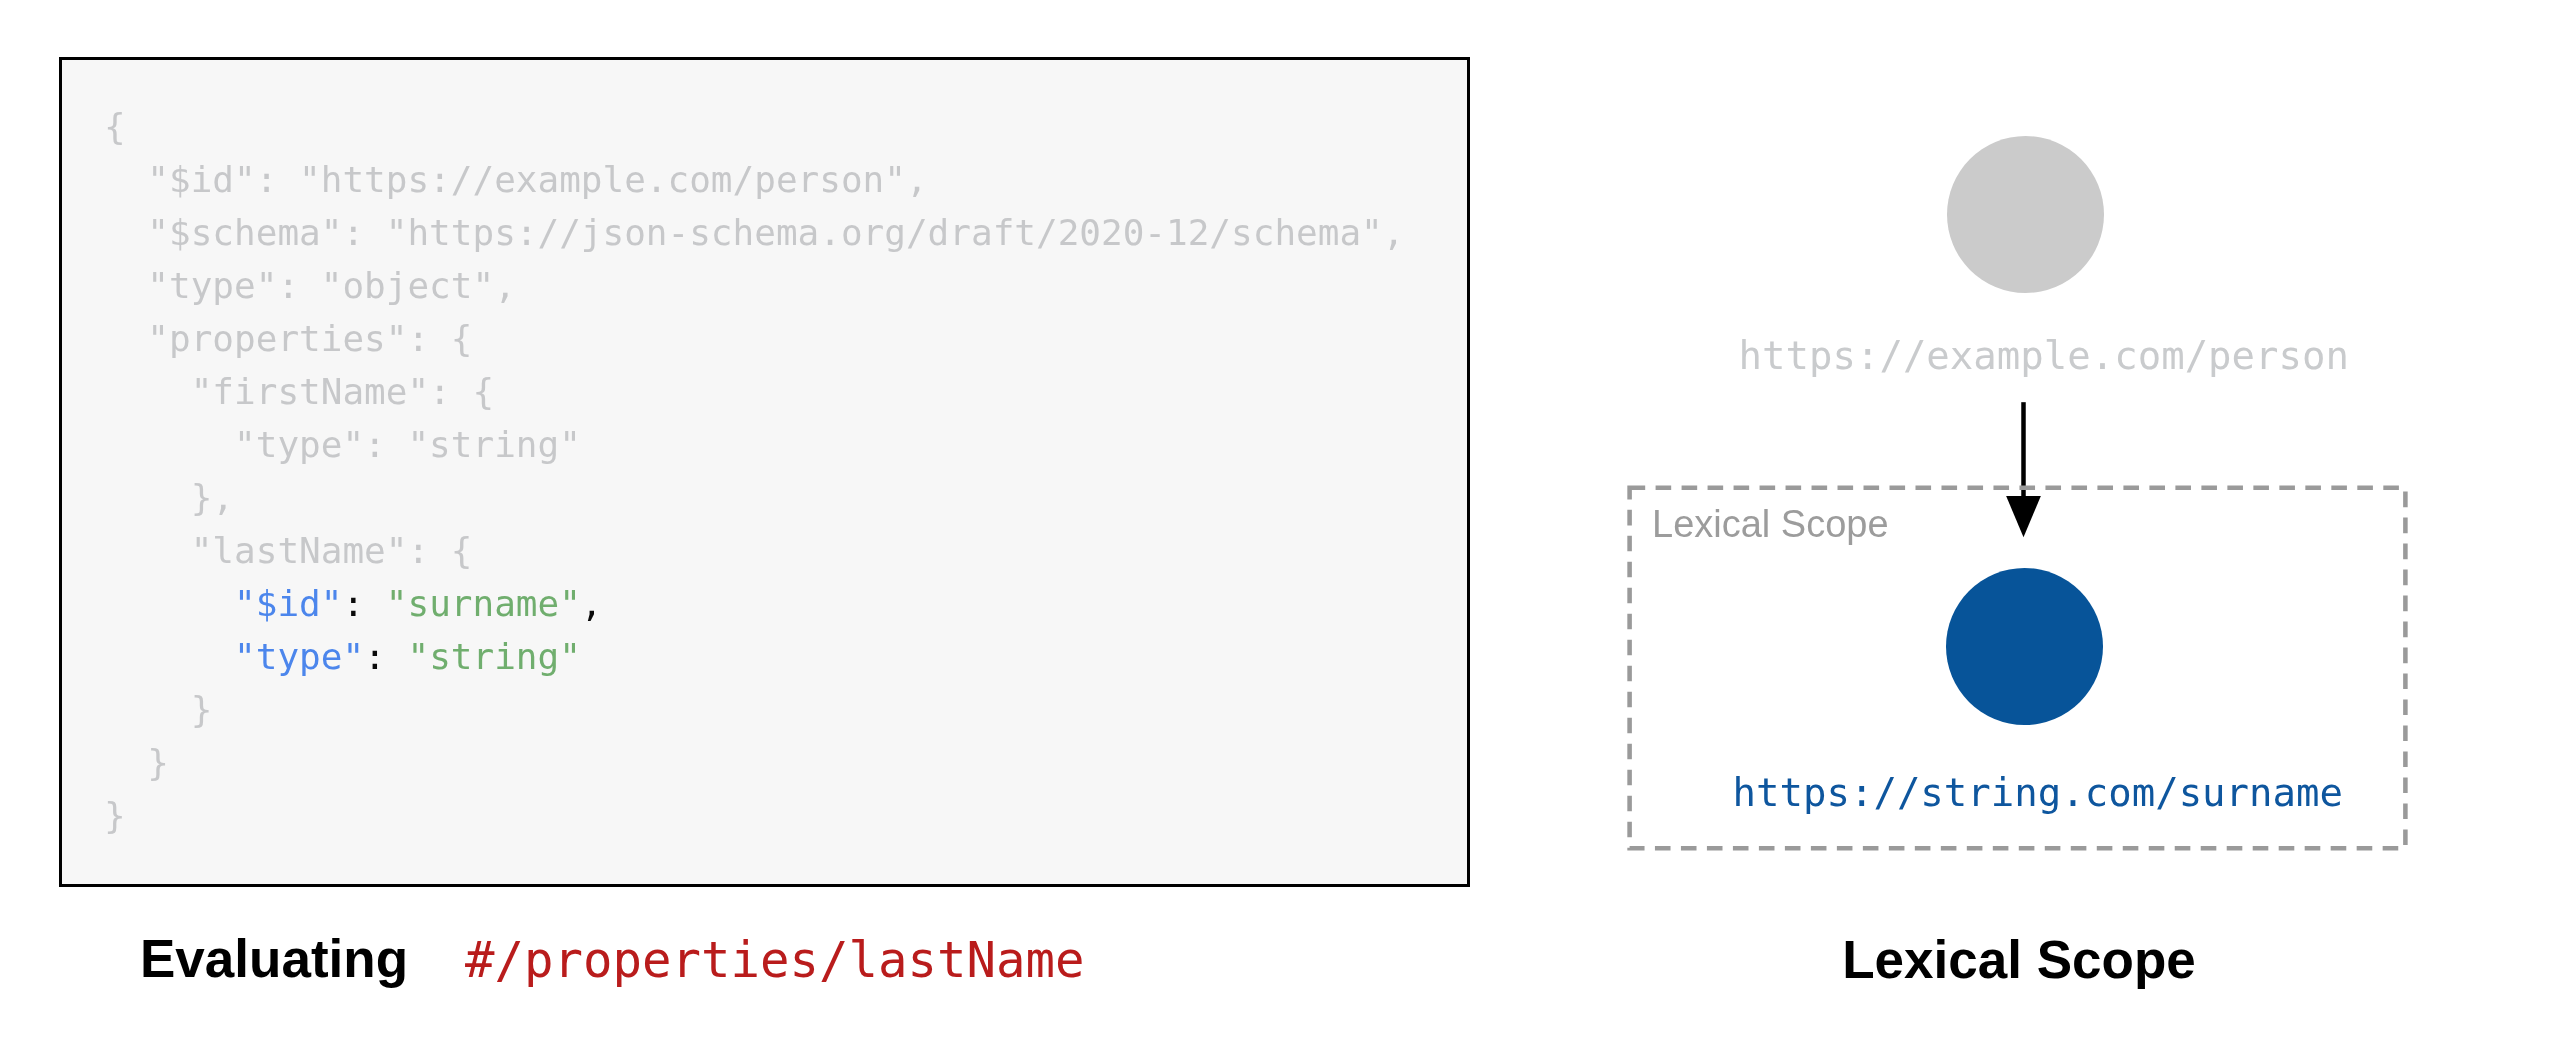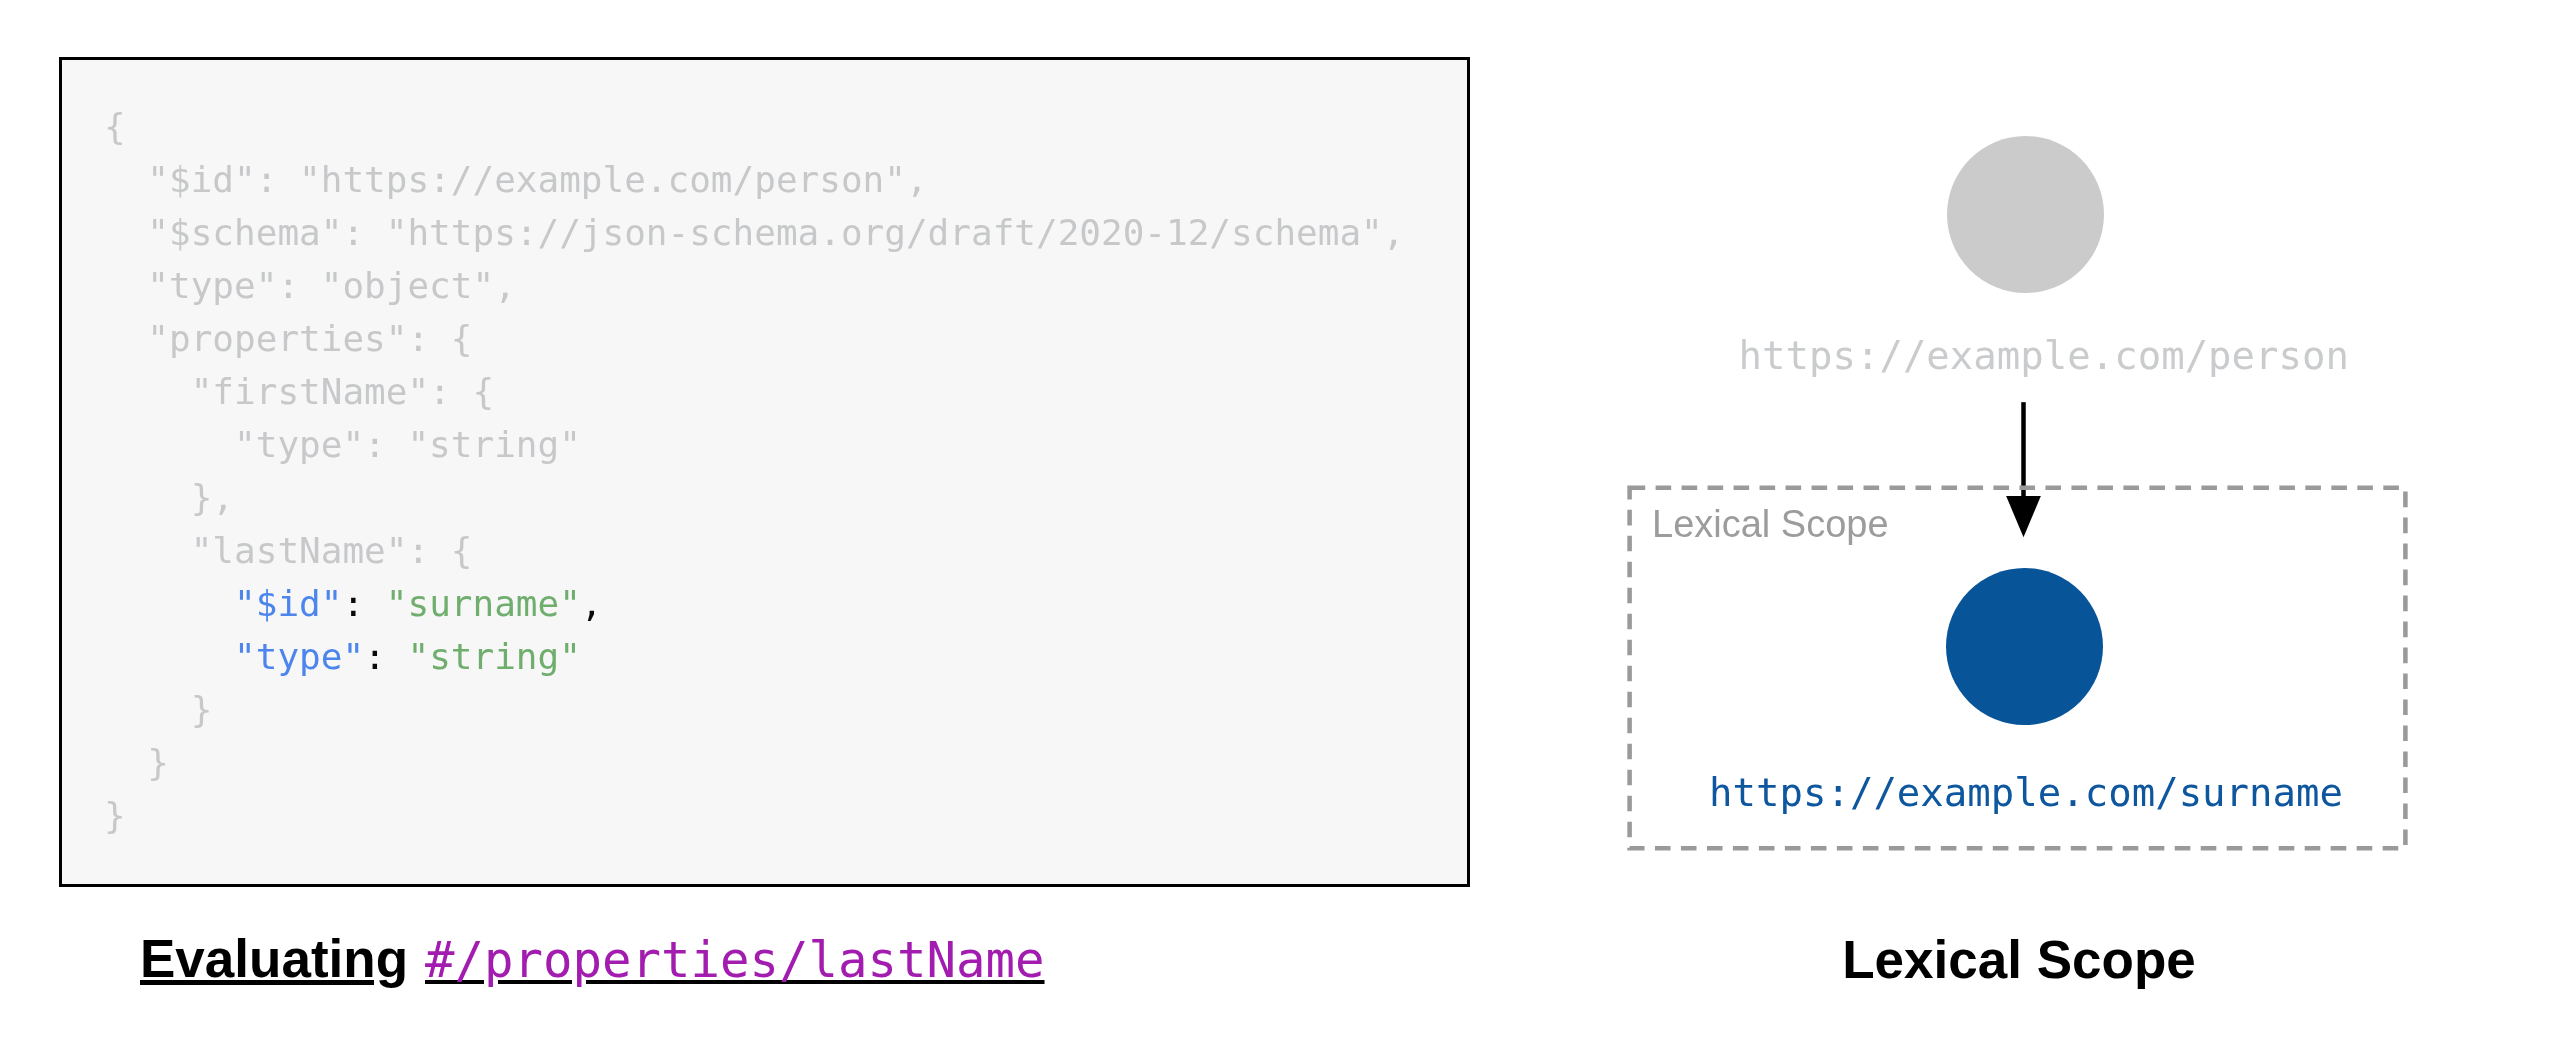--- a/index.html
+++ b/index.html
@@ -34,32 +34,32 @@
   .seg-value{color:var(--code-value,#70AE6E);}
   .seg-punct{color:var(--code-punct,#0A0A0A);}
   
   .caption-left{
     position:absolute;
     left:140px; top:928px;
     display:flex;
     align-items:baseline;
     gap:17px;
     white-space:nowrap;
-    text-decoration:underline;
   }
   .cap-bold{
     font-family:"Liberation Sans",sans-serif;
     font-weight:bold;
     font-size:53px;
     color:#000000;
   }
   .cap-mono{
     font-family:"DejaVu Sans Mono",monospace;
     font-size:49px;
-    color:#a21caf;
+    color:#b91c1c;
+    margin-left:40px;
   }
   .caption-right{
     position:absolute;
     left:1694px; top:929px;
     width:650px;
     text-align:center;
     font-family:"Liberation Sans",sans-serif;
     font-weight:bold;
     font-size:53px;
     color:#000000;
@@ -141,18 +141,18 @@
 
   <div class="scope-box">
     <svg class="scope-dash" width="781" height="366" viewBox="0 0 1202 563">
       <rect x="4" y="4" width="1194" height="555" fill="none" stroke="#9A9A9A" stroke-width="7" stroke-dasharray="24 16"></rect>
     </svg>
     <div class="scope-label">Lexical Scope</div>
   </div>
 
   <div class="node node-blue"></div>
 
-  <div class="node-label label-blue">https://example.com/surname</div>
+  <div class="node-label label-blue">https://string.com/surname</div>
 
   <div class="caption-right">Lexical Scope</div>
 
 </div>
 
 
 </body></html>

